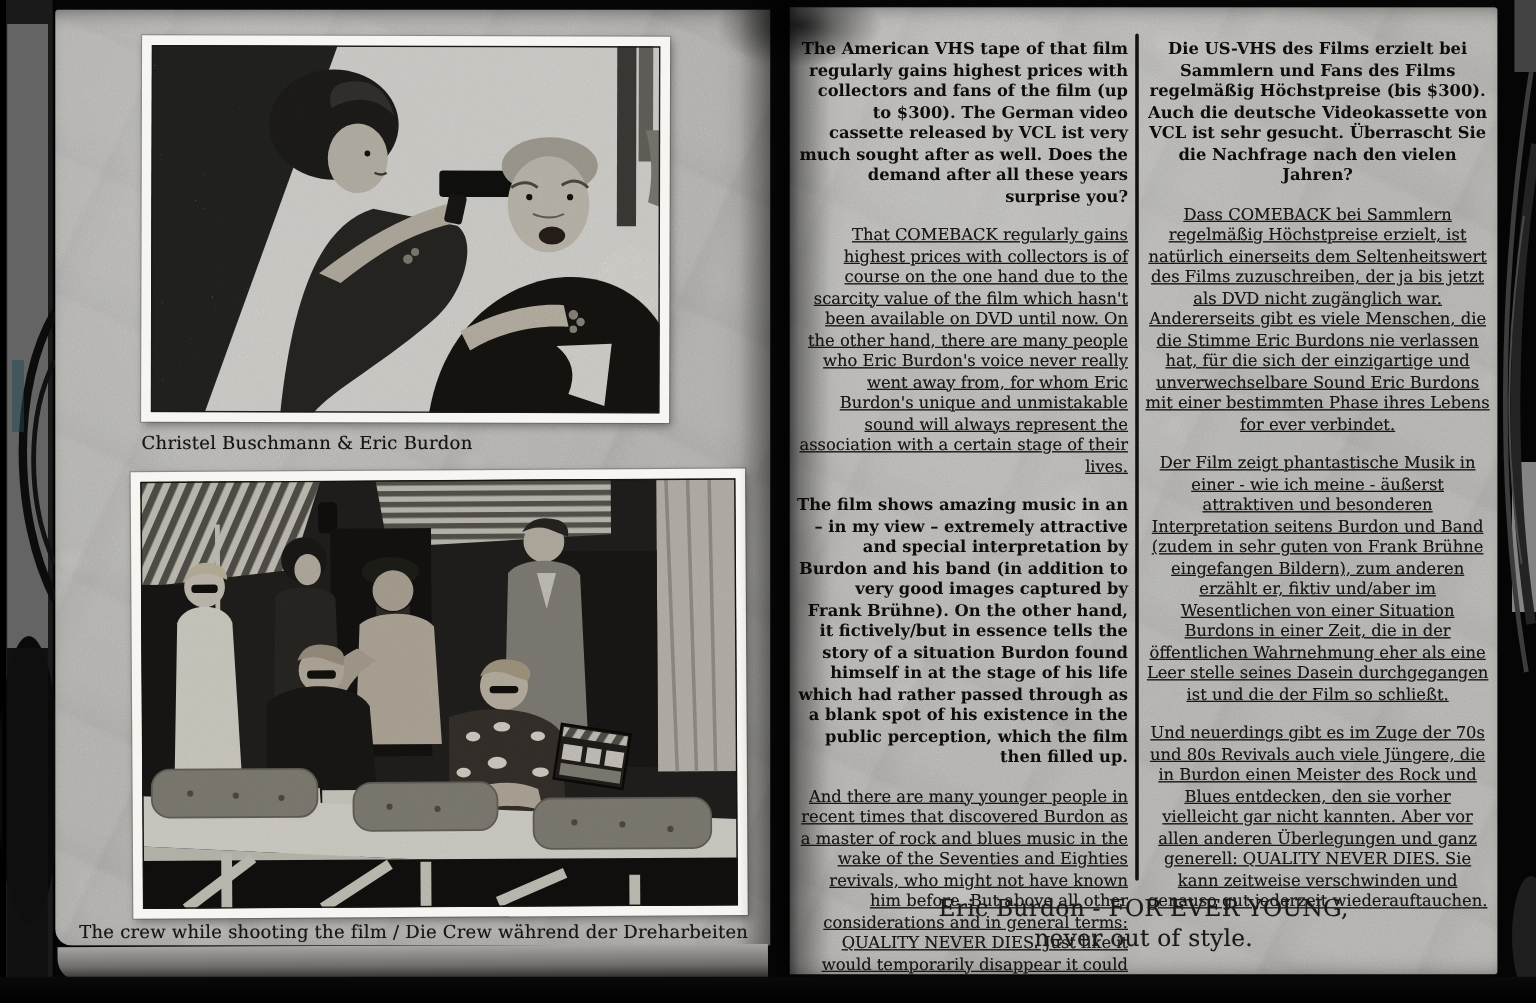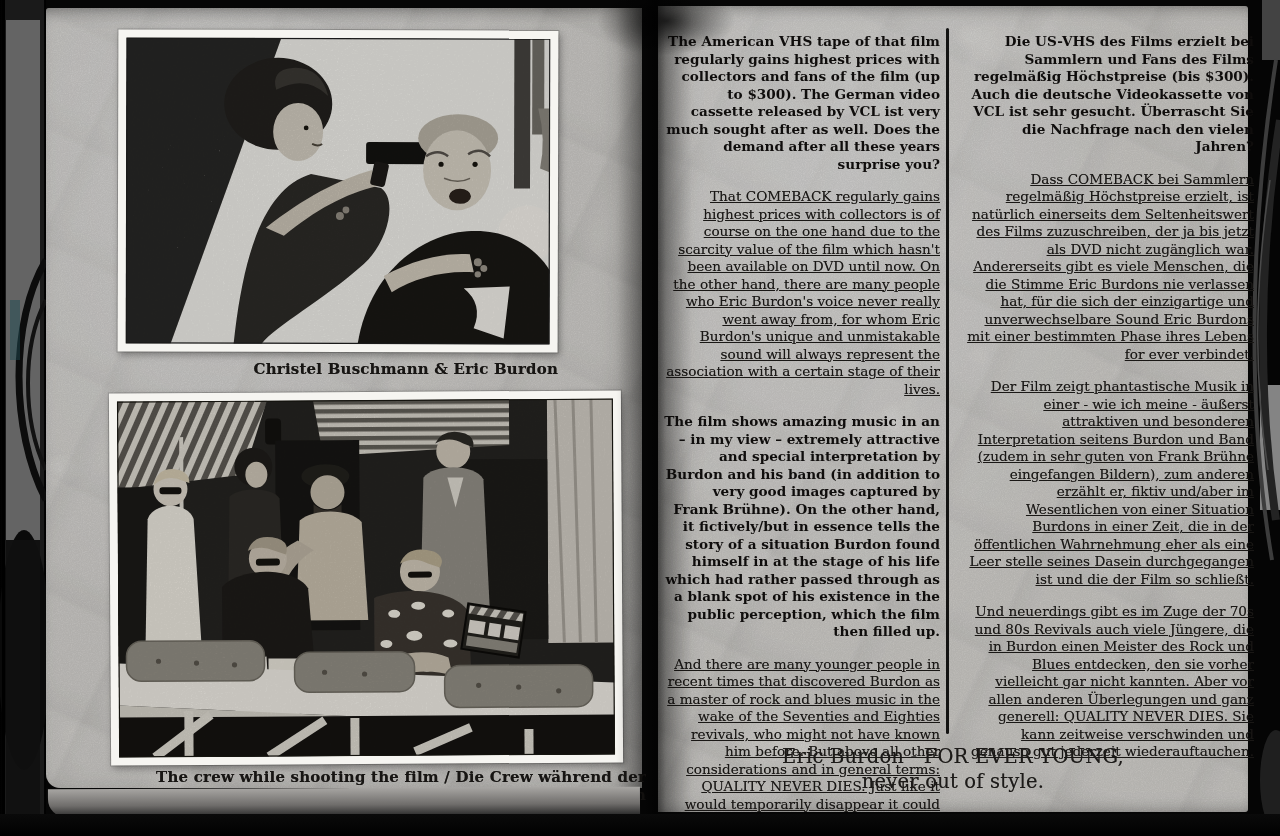--- a/index.html
+++ b/index.html
@@ -61,33 +61,33 @@
   }
   
   .photo-frame{
     position:absolute;background:#f6f5f1;padding:8px;box-sizing:border-box;
     box-shadow:0 0 0 1px rgba(0,0,0,.18), 2px 3px 7px rgba(0,0,0,.35);
   }
   .photo-frame svg{display:block;background:#e8e6e1;}
   #photo1{left:72px;top:22px;width:440px;height:322px;transform:rotate(.15deg);}
   #photo2{left:64px;top:384px;width:512px;height:372px;transform:rotate(-.35deg);}
   .caption{
-    position:absolute;text-align:right;
-    font-weight:700;font-size:15px;color:#171513;letter-spacing:.2px;
+    position:absolute;text-align:left;
+    font-weight:400;font-size:15px;color:#171513;letter-spacing:.2px;
     text-shadow:0 0 .6px rgba(23,21,19,.55);
   }
   #caption1{left:72px;top:352px;width:440px;}
   #caption2{left:20px;top:760px;width:580px;}
   
   .col{position:absolute;color:#191715;}
   .col p{margin:0 0 15px 0;font-size:13.6px;line-height:17.5px;}
   .col p.q{font-weight:700;color:#0f0d0c;}
   .col p.a{font-weight:400;text-shadow:0 0 .5px rgba(25,23,21,.5);text-decoration:underline;}
   .col-en{left:6px;top:27px;width:276px;text-align:right;}
-  .col-de{left:308px;top:27px;width:288px;text-align:right;}
+  .col-de{left:296px;top:27px;width:288px;text-align:center;}
   .divider{
     position:absolute;left:288px;top:22px;width:2.5px;height:706px;
     background:#131312;border-radius:2px;
   }
   .footer{
     position:absolute;left:0;top:738px;width:100%;text-align:center;
     color:#1c1a18;font-size:19.5px;line-height:25px;letter-spacing:.2px;
     text-shadow:0 0 .6px rgba(28,26,24,.5);
   }
 </style>

